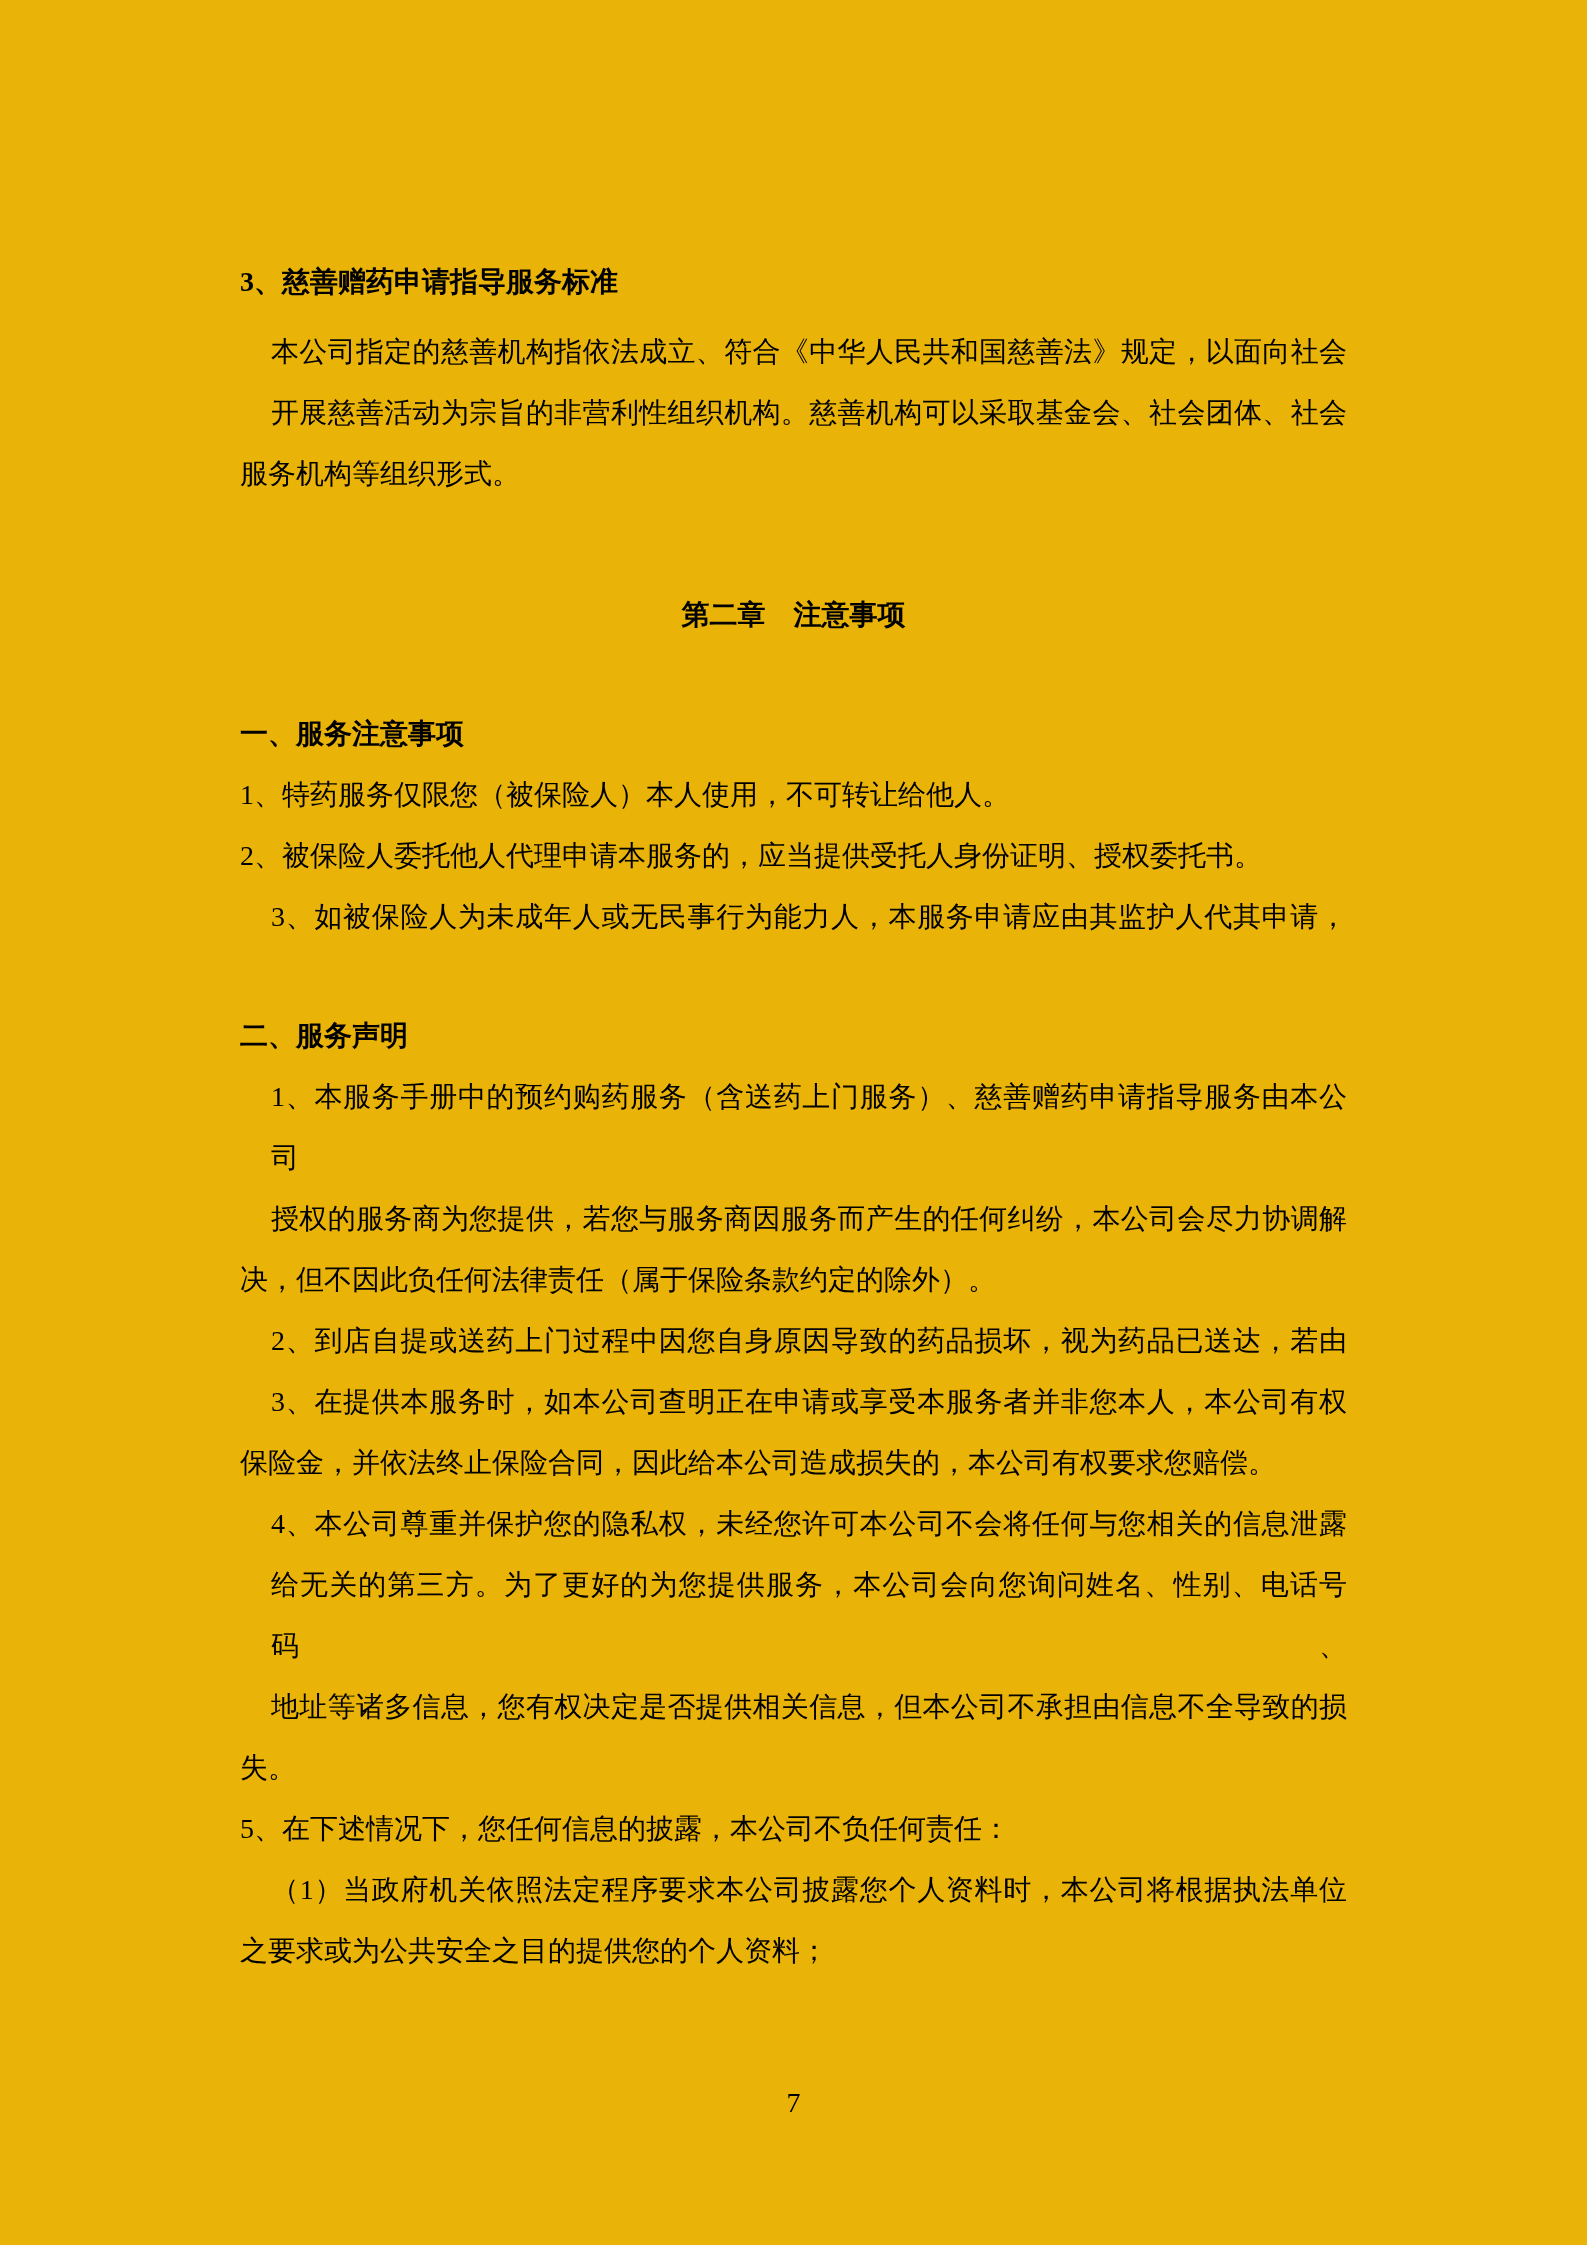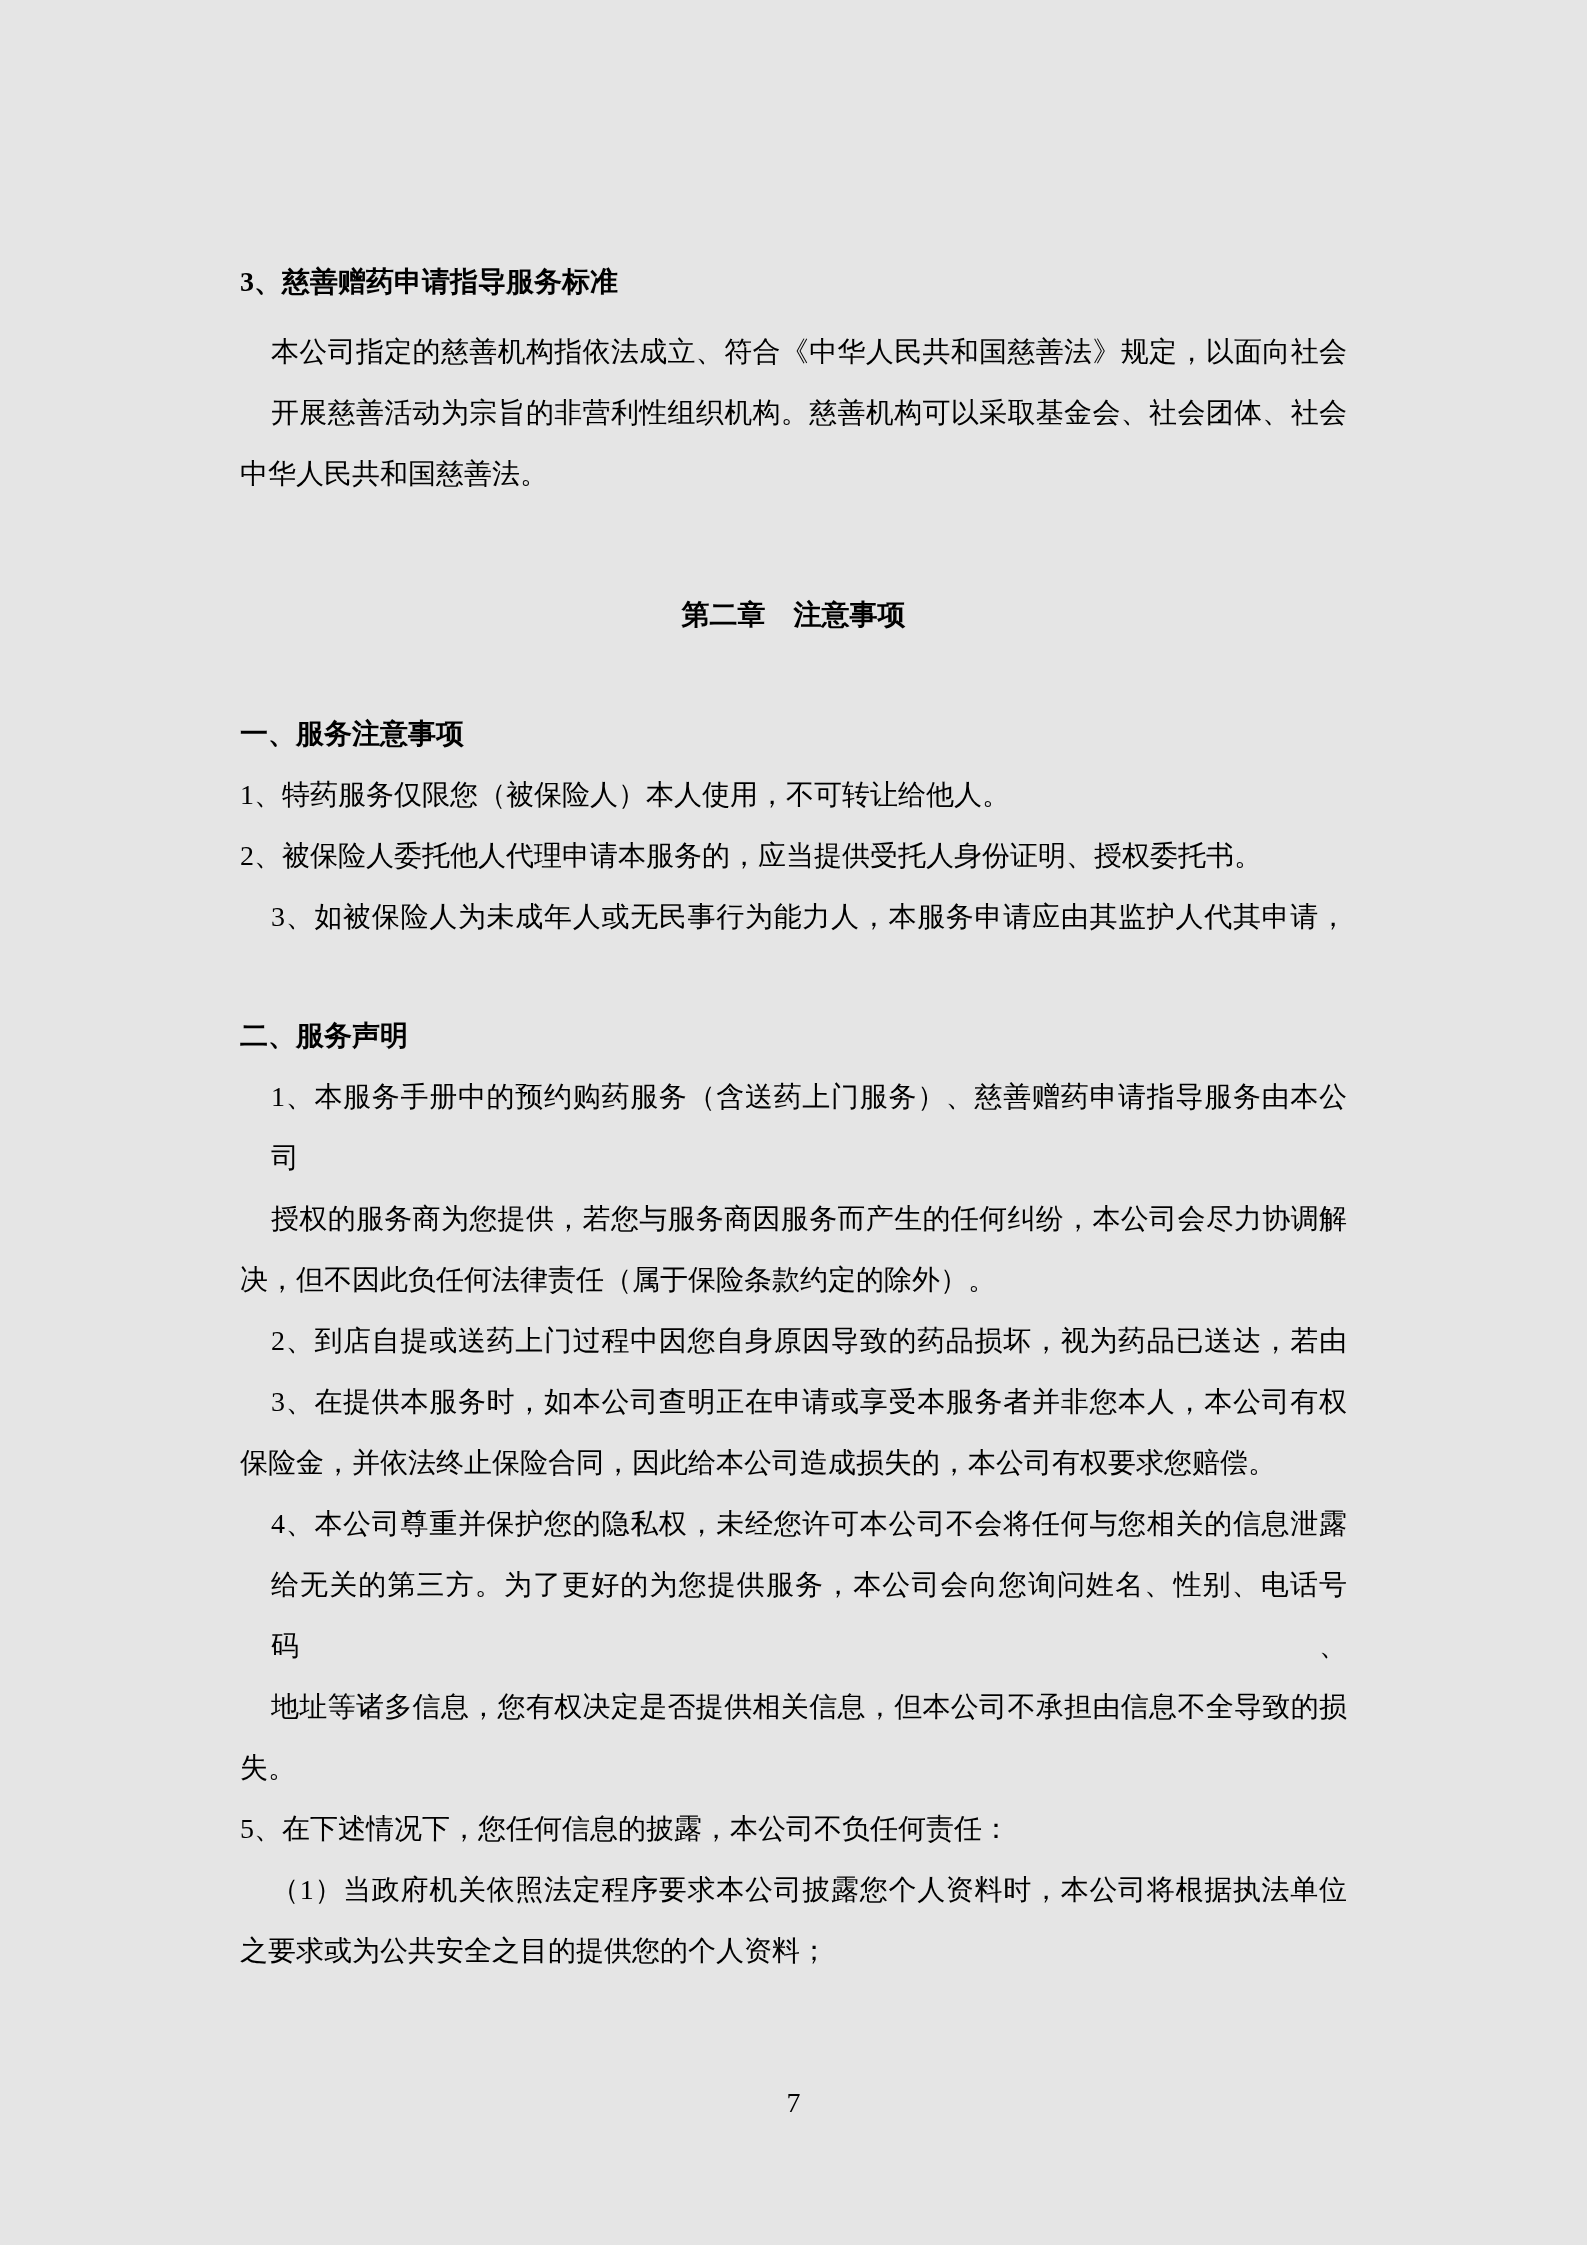--- a/index.html
+++ b/index.html
@@ -4,21 +4,21 @@
 <style>
   html, body {
     margin: 0;
     padding: 0;
     background: #ffffff;
   }
   .page {
     position: relative;
     width: 1587px;
     height: 2245px;
-    background: #e5e5e5;
+    background: #eab308;
     overflow: hidden;
     font-family: "Liberation Serif", "DejaVu Serif", serif;
     color: #000000;
   }
   .content {
     position: absolute;
     left: 240px;
     top: 251px;
     width: 1107px;
     font-size: 28px;
@@ -64,21 +64,21 @@
 <body>
 
 <div class="page">
   <main class="content">
       <div class="block kind-heading-main">
         <div class="line">3、慈善赠药申请指导服务标准</div>
       </div>
       <div class="block kind-para">
         <div class="line fill">本公司指定的慈善机构指依法成立、符合《中华人民共和国慈善法》规定，以面向社会</div>
         <div class="line fill">开展慈善活动为宗旨的非营利性组织机构。慈善机构可以采取基金会、社会团体、社会</div>
-        <div class="line">中华人民共和国慈善法。</div>
+        <div class="line">服务机构等组织形式。</div>
       </div>
       <div class="block kind-chapter">
         <div class="line">第二章　注意事项</div>
       </div>
       <div class="block kind-heading-sub">
         <div class="line">一、服务注意事项</div>
       </div>
       <div class="block kind-para">
         <div class="line">1、特药服务仅限您（被保险人）本人使用，不可转让给他人。</div>
       </div>

